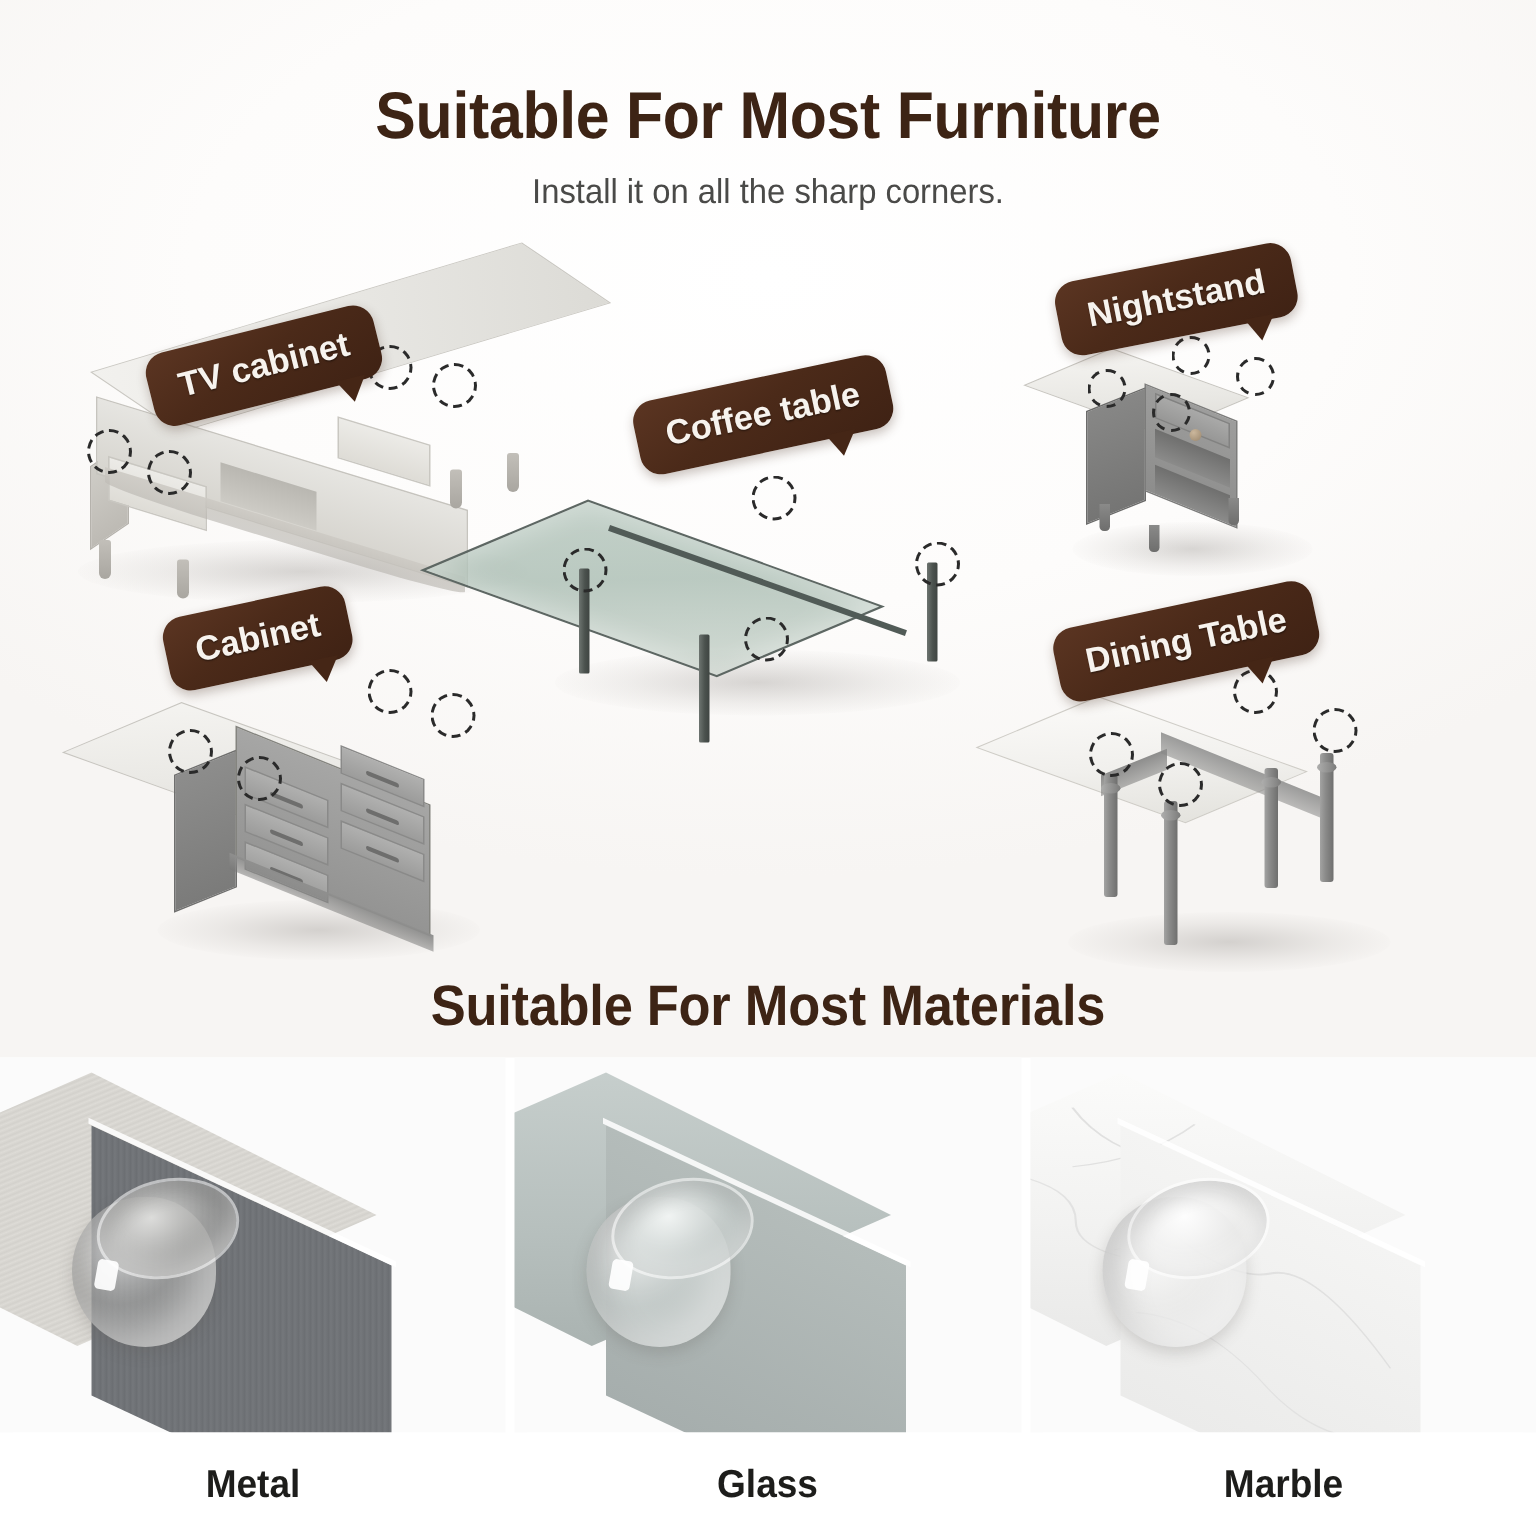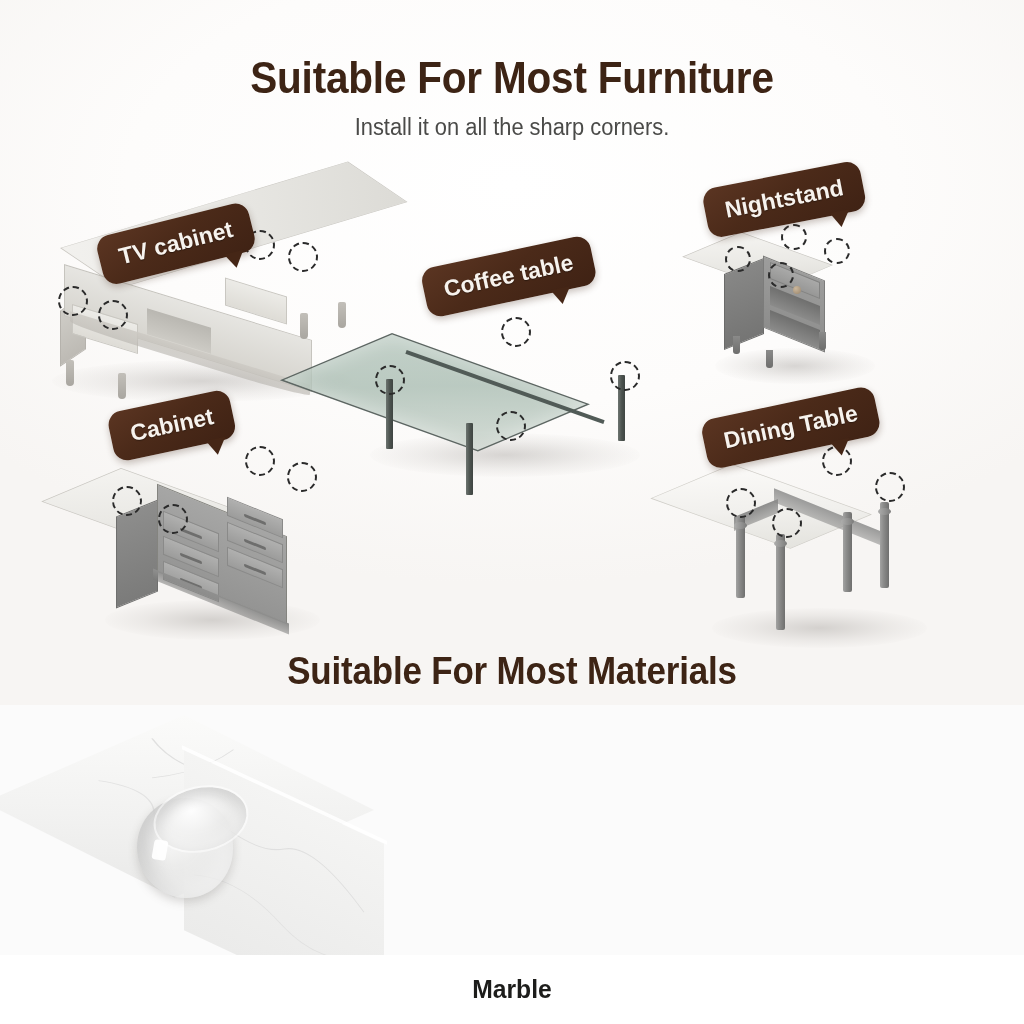--- a/index.html
+++ b/index.html
@@ -554,21 +554,53 @@
 
       <div class="bubble" style="left:-4px; top:-48px; --tailx:70%; transform:rotate(-12deg);">Dining Table</div>
     </div>
 
   </div>
 
   <div class="headline" id="title-materials">Suitable For Most Materials</div>
 
   <div id="materials-strip">
 
-
+    <div class="material-cell">
+      <div class="material-photo">
+        <div class="corner-surface">
+          <div class="cs-top" style="background:repeating-linear-gradient(92deg,#dcdad5 0px,#d3d1cc 2px,#dedcd7 4px);"></div>
+          <div class="cs-front" style="background:repeating-linear-gradient(90deg,#73767a 0px,#6c6f73 2px,#777a7e 4px);"></div>
+          <div class="cs-edge"></div>
+        </div>
+        <div class="guard">
+          <div class="guard-ball" style="background:radial-gradient(circle at 32% 28%, rgba(255,255,255,0.75), rgba(160,160,158,0.62) 45%, rgba(108,108,106,0.70) 100%);"></div>
+          <div class="guard-cap" style="background:radial-gradient(ellipse at 40% 35%, rgba(230,230,228,0.85), rgba(150,150,148,0.72) 60%, rgba(115,115,113,0.8) 100%);"></div>
+          <div class="guard-rim"></div>
+          <div class="guard-hl"></div>
+        </div>
+      </div>
+      <div class="material-caption">Metal</div>
+    </div>
+
+    <div class="material-cell">
+      <div class="material-photo">
+        <div class="corner-surface">
+          <div class="cs-top" style="background:linear-gradient(135deg,#c6cecc 0%,#b6bfbd 60%,#aab3b1 100%);"></div>
+          <div class="cs-front" style="background:linear-gradient(180deg,#b4bcba 0%,#a6aead 100%);"></div>
+          <div class="cs-edge"></div>
+        </div>
+        <div class="guard">
+          <div class="guard-ball" style="background:radial-gradient(circle at 30% 26%, rgba(255,255,255,0.85), rgba(205,212,210,0.60) 48%, rgba(150,158,156,0.62) 100%);"></div>
+          <div class="guard-cap" style="background:radial-gradient(ellipse at 42% 34%, rgba(245,248,247,0.9), rgba(186,194,192,0.72) 62%, rgba(146,154,152,0.78) 100%);"></div>
+          <div class="guard-rim"></div>
+          <div class="guard-hl"></div>
+        </div>
+      </div>
+      <div class="material-caption">Glass</div>
+    </div>
 
 
     <div class="material-cell">
       <div class="material-photo">
         <div class="corner-surface">
           <div class="cs-top" style="background:linear-gradient(135deg,#fbfbfa 0%,#f2f2f1 55%,#e9e9e8 100%);">
             <svg class="veins" viewBox="0 0 190 190" preserveAspectRatio="none">
               <path d="M10 40 q40 18 70 4 t60 22" stroke="#c9c9c9" stroke-width="1.2" fill="none"></path>
               <path d="M30 110 q35 -20 62 6 t70 -10" stroke="#d2d2d2" stroke-width="1" fill="none"></path>
               <path d="M60 10 q10 40 -8 70" stroke="#cccccc" stroke-width="1" fill="none"></path>

